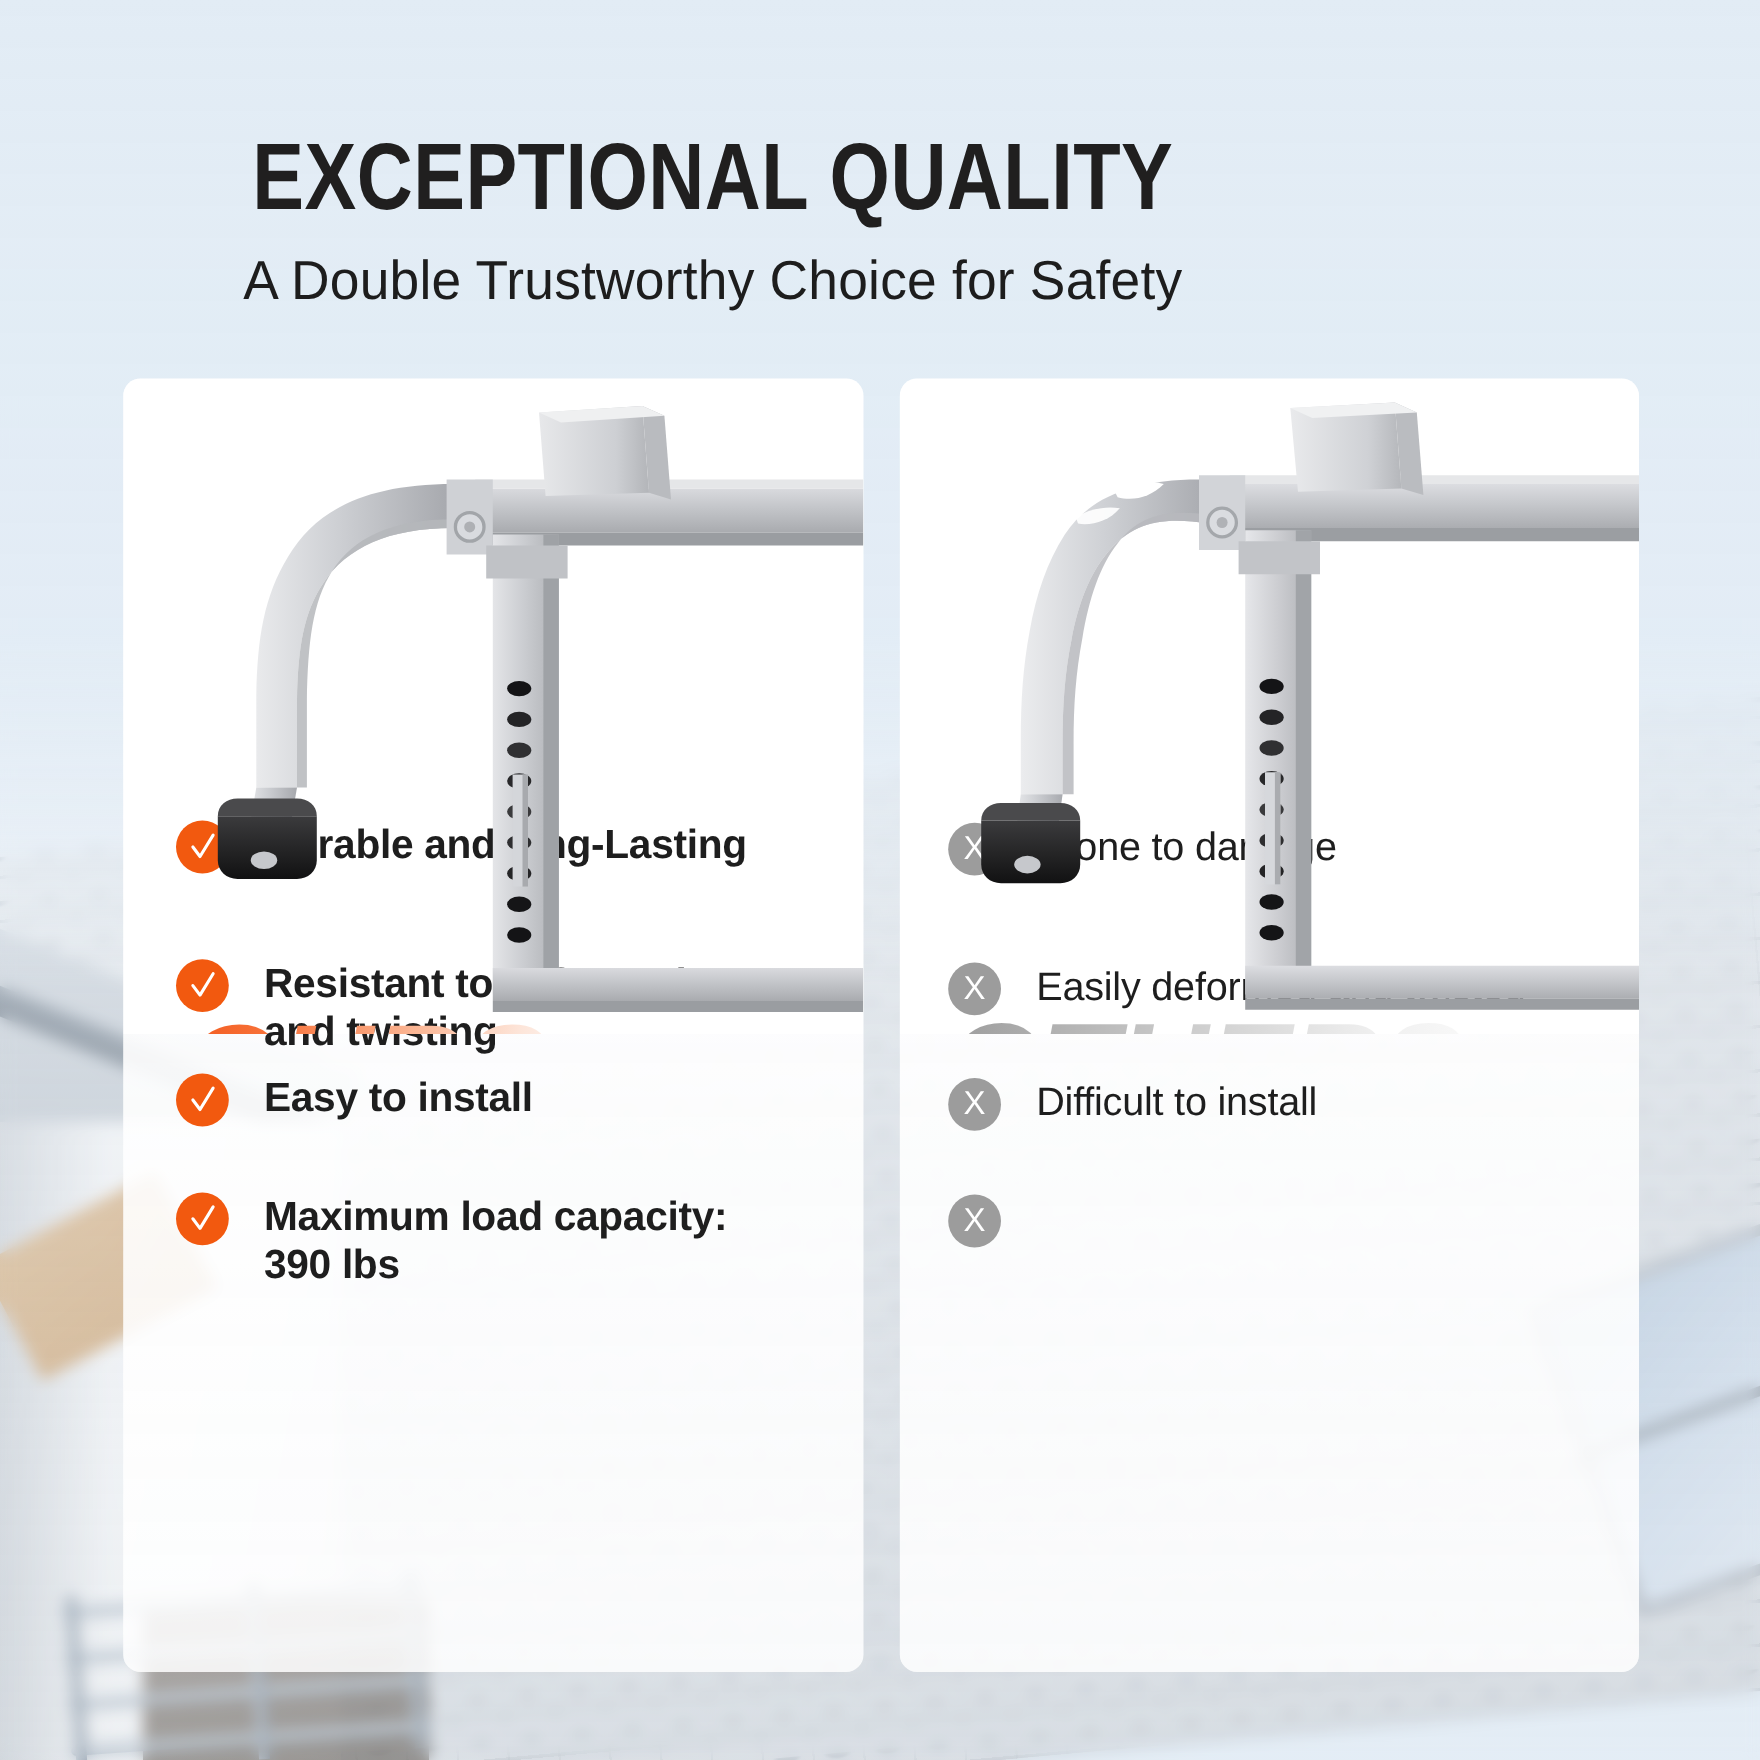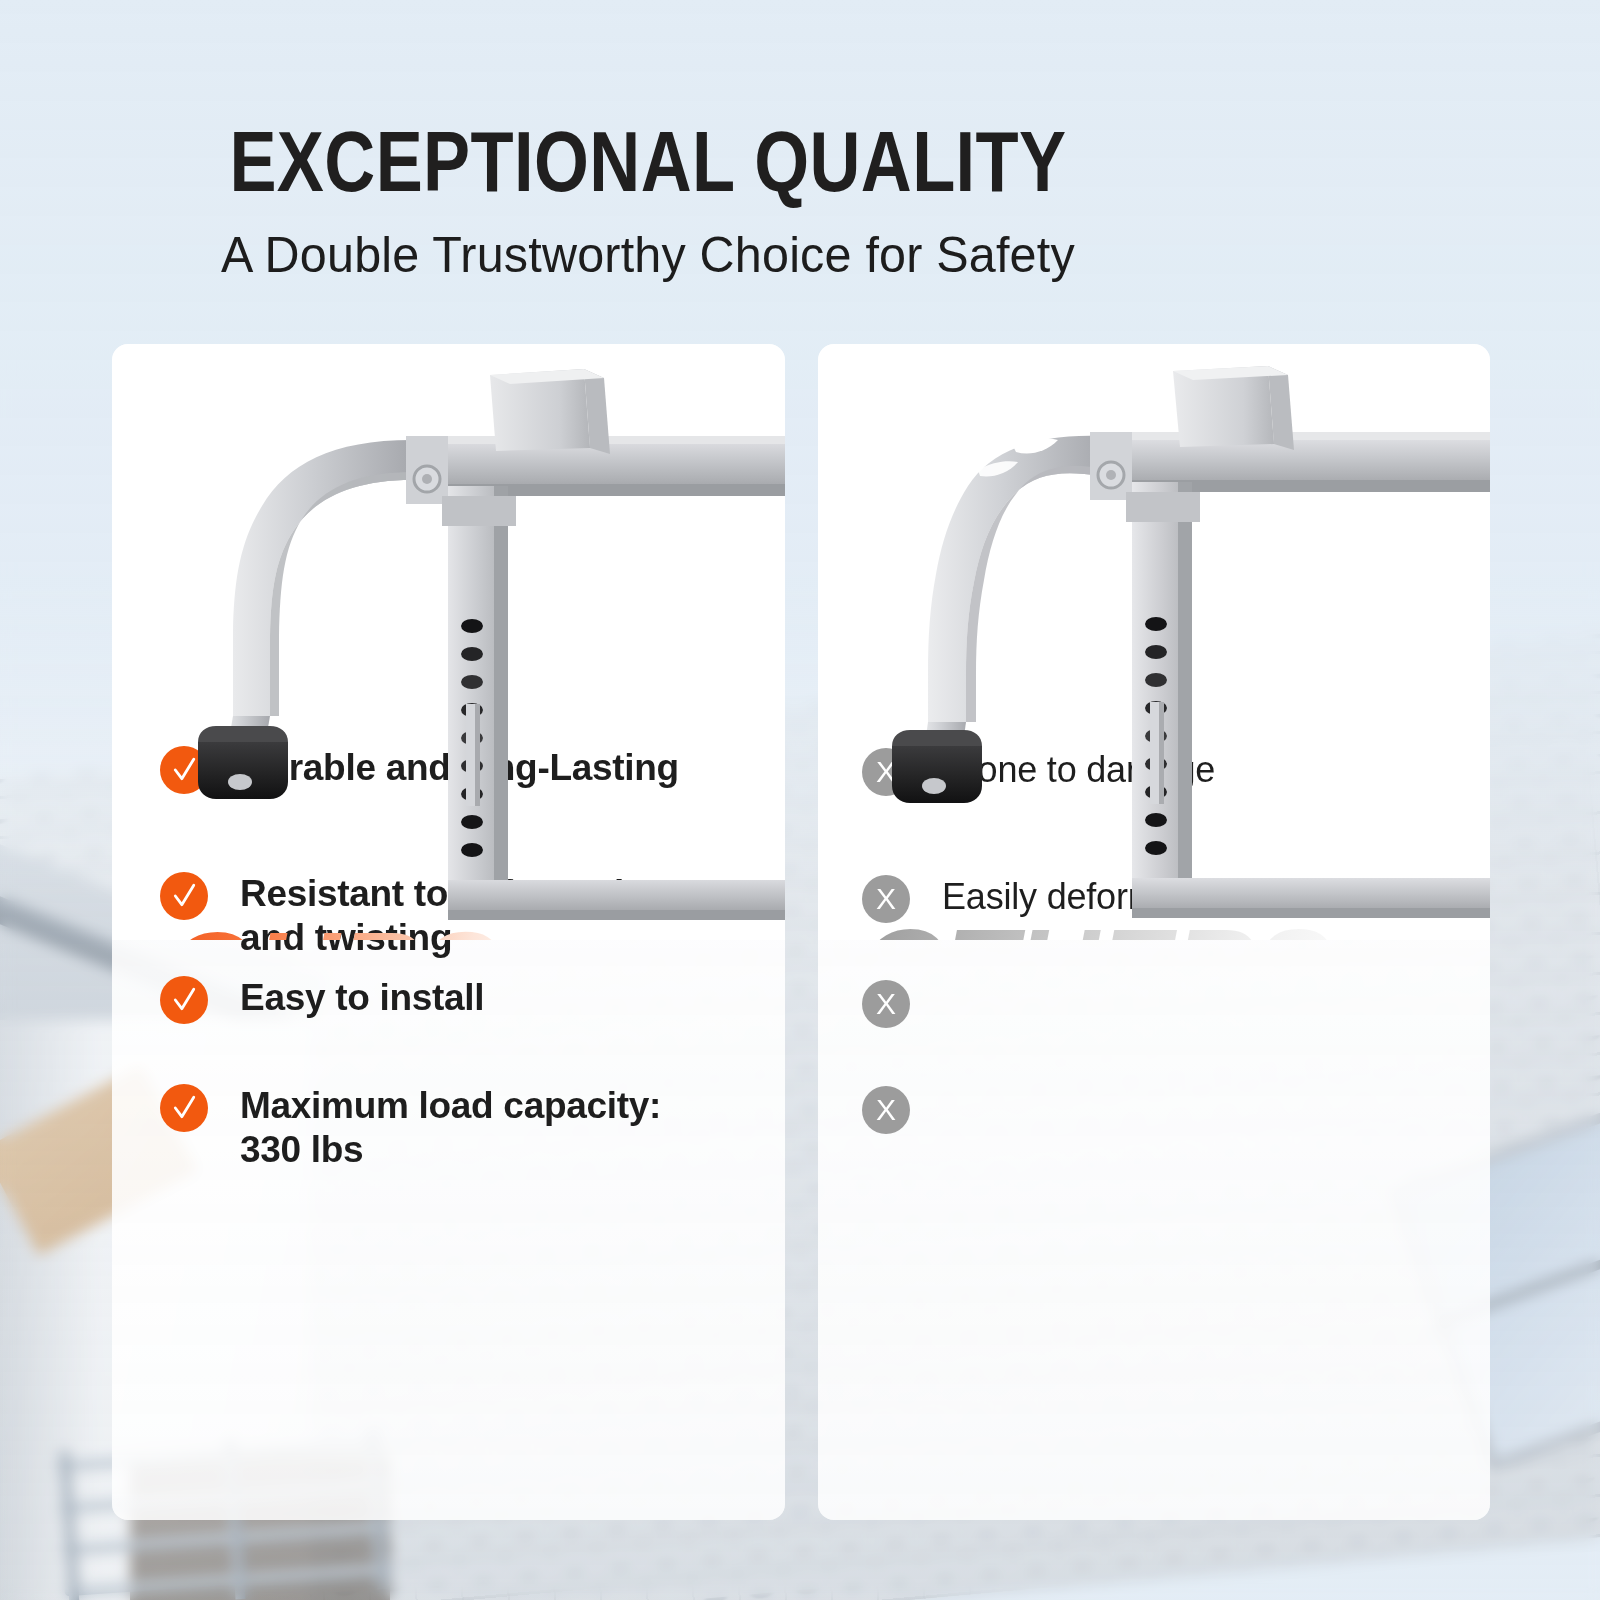--- a/index.html
+++ b/index.html
@@ -331,21 +331,21 @@
           </svg>
       </div>
       <div class="f-text left-text">Easy to install</div>
     </div>
     <div class="feature fl-3">
       <div class="badge badge-check">
         <svg viewBox="0 0 24 24" fill="none">
             <path d="M4 12 L10 20 L21 2" stroke="#ffffff" stroke-width="2.6" stroke-linecap="round" stroke-linejoin="round"></path>
           </svg>
       </div>
-      <div class="f-text left-text" style="max-width:432px">Maximum load capacity: 330 lbs</div>
+      <div class="f-text left-text" style="max-width:432px">Maximum load capacity: 390 lbs</div>
     </div>
   </div>
 </div>
 
 <div class="panel panel-right">
 
   <div class="panel-photo">
     <div class="wm wm-others">OTHERS</div>
 
     <svg class="bracket" viewBox="0 0 672 596" preserveAspectRatio="none">
@@ -439,18 +439,19 @@
     <div class="feature fr-0">
       <div class="badge badge-x">X</div>
       <div class="f-text right-text">Prone to damage</div>
     </div>
     <div class="feature fr-1">
       <div class="badge badge-x">X</div>
       <div class="f-text right-text" style="max-width:470px">Easily deformed and twisted</div>
     </div>
     <div class="feature fr-2">
       <div class="badge badge-x">X</div>
+      <div class="f-text right-text">Difficult to install</div>
     </div>
     <div class="feature fr-3">
       <div class="badge badge-x">X</div>
     </div>
   </div>
 </div>
 
 </body></html>

